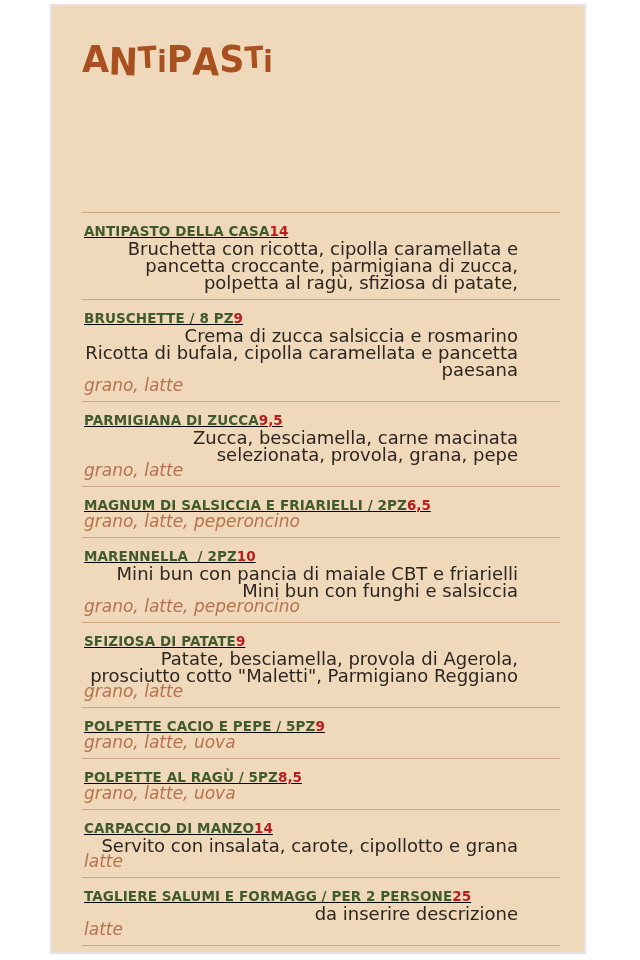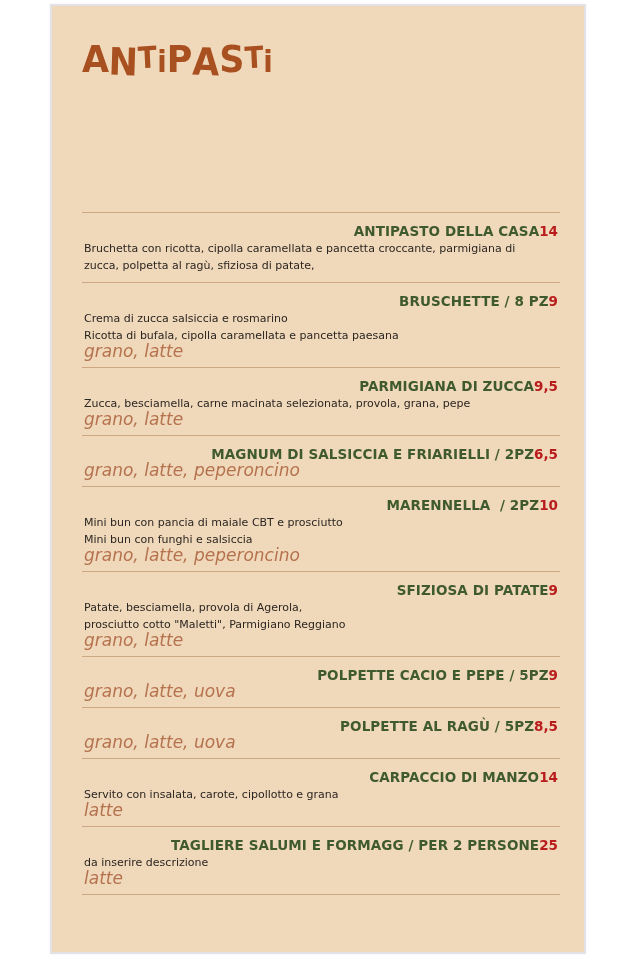--- a/index.html
+++ b/index.html
@@ -55,46 +55,48 @@
     .item {
       border-top: 1.5px solid #CDA882;
       padding: 9px 2px 8px 2px;
       position: relative;
     }
     .item:last-child {
       border-bottom: 1.5px solid #CDA882;
     }
     .item-head {
       display: flex;
-      justify-content: flex-end;
+      justify-content: flex-start;
       align-items: baseline;
+      text-decoration: underline;
     }
     .item-name {
       font-family: "DejaVu Sans", sans-serif;
       font-weight: bold;
       font-size: 13.5px;
       color: #3F5A2C;
       letter-spacing: 0.1px;
       line-height: 18px;
       white-space: pre;
     }
     .item-price {
       font-family: "DejaVu Sans", sans-serif;
       font-weight: bold;
       font-size: 13.5px;
       color: #b91c1c;
       line-height: 18px;
       padding-right: 0px;
     }
     .item-desc {
       font-family: "DejaVu Sans", sans-serif;
-      font-size: 11px;
+      font-size: 18px;
       color: #2B2622;
       line-height: 17px;
       padding-right: 40px;
+      text-align: right;
     }
     .item-desc div { white-space: normal; }
     .item-allergens {
       font-family: "DejaVu Sans", sans-serif;
       font-style: italic;
       font-size: 17px;
       color: #B5724E;
       line-height: 15px;
     }
   </style>
@@ -145,21 +147,21 @@
     </div>
 
     <div class="item-allergens">grano, latte, peperoncino</div>
   </div>
       <div class="item">
     <div class="item-head">
       <span class="item-name">MARENNELLA  / 2PZ</span>
       <span class="item-price">10</span>
     </div>
     <div class="item-desc">
-          <div>Mini bun con pancia di maiale CBT e prosciutto</div>
+          <div>Mini bun con pancia di maiale CBT e friarielli</div>
           <div>Mini bun con funghi e salsiccia</div>
         </div>
     <div class="item-allergens">grano, latte, peperoncino</div>
   </div>
       <div class="item">
     <div class="item-head">
       <span class="item-name">SFIZIOSA DI PATATE</span>
       <span class="item-price">9</span>
     </div>
     <div class="item-desc">

